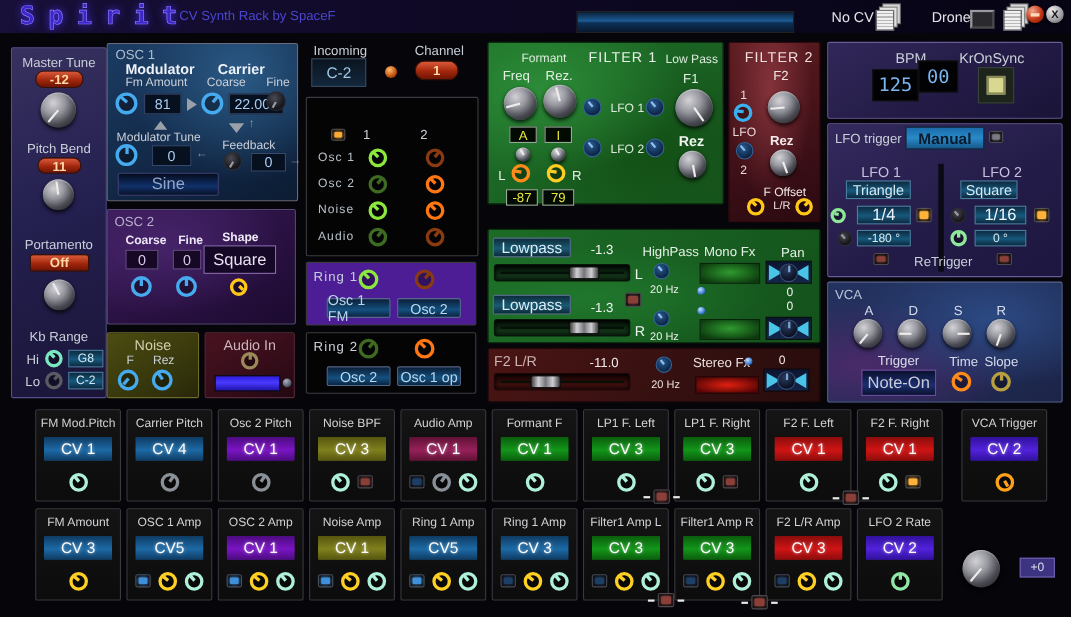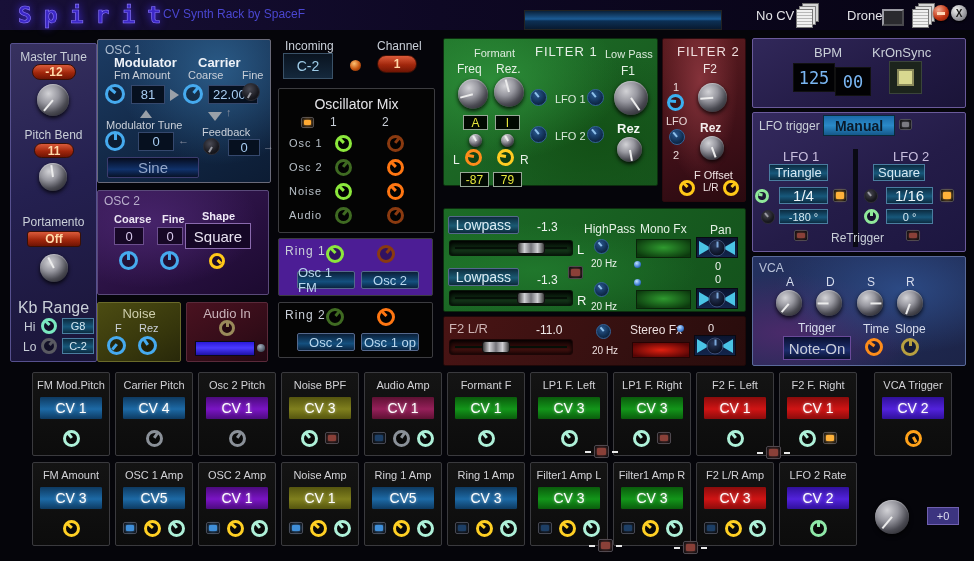--- a/index.html
+++ b/index.html
@@ -135,21 +135,21 @@
     <div class="lb" style="left:0;right:0;top:84px;text-align:center;font-size:12px;">Pitch Bend</div>
     <div class="pill fc" style="left:23px;top:99px;width:40px;height:15px;">11</div>
     <div class="km" style="left:28px;top:119px;width:28px;height:28px;--r:-8deg;">
         <i></i>
       </div>
     <div class="lb" style="left:0;right:0;top:171px;text-align:center;font-size:12px;">Portamento</div>
     <div class="pill rrect fc" style="left:16px;top:187px;width:54px;height:16px;border-radius:3px;">Off</div>
     <div class="km" style="left:29px;top:210px;width:28px;height:28px;--r:-28deg;">
         <i></i>
       </div>
-    <div class="lb" style="left:0;right:0;top:255px;text-align:center;font-size:16px;">Kb Range</div>
+    <div class="lb" style="left:0;right:0;top:255px;text-align:center;font-size:12px;">Kb Range</div>
     <div class="lb" style="left:13px;top:276px;font-size:12px;">Hi</div>
     <div class="ik" style="left:30px;top:274px;width:16px;height:16px;--c:#7ae8c0;--r:-45deg;">
         <i></i>
       </div>
     <div class="disp fc" style="left:51px;top:274px;width:32px;height:16px;font-size:11px;">G8</div>
     <div class="lb" style="left:12px;top:296px;font-size:12px;">Lo</div>
     <div class="ik" style="left:30px;top:294px;width:16px;height:16px;--c:#5a5a62;--r:40deg;">
         <i></i>
       </div>
     <div class="disp fc" style="left:51px;top:294px;width:32px;height:16px;font-size:11px;">C-2</div>
@@ -236,21 +236,20 @@
     <div class="led gr" style="left:70px;top:41px;width:8px;height:8px;"></div>
   </div>
 
   <div class="lb" style="left:285px;top:39px;font-size:12px;">Incoming</div>
   <div class="ab fc" style="left:283px;top:53px;width:48px;height:24px;background:linear-gradient(180deg,#0a1420,#14283c);border:1px solid #3a5268;color:#9ecce8;font-size:14px;">C-2</div>
   <div class="led or" style="left:350px;top:60px;width:11px;height:11px;"></div>
   <div class="lb" style="left:377px;top:39px;font-size:12px;">Channel</div>
   <div class="pill fc" style="left:377px;top:55px;width:40px;height:18px;">1</div>
 
   <div class="pnl" style="left:278px;top:88px;width:157px;height:145px;border-color:#3c3c40;background:#040404;">
-    <div class="lb" style="left:0;right:0;top:7px;text-align:center;font-size:14px;color:#e4e4e8;">Oscillator Mix</div>
     <div class="sq" style="left:22px;top:28px;width:13px;height:11px;--c:#ffaa33;">
         <i></i>
       </div>
     <div class="lb" style="left:51px;top:26px;font-size:12px;">1</div>
     <div class="lb" style="left:103px;top:26px;font-size:12px;">2</div>
     <div id="mix-rows" class="ab" style="left:10px;top:42px;right:6px;">
         <div class="mixrow">
           <span class="mixlabel">Osc 1</span>
           <span class="ik rel" style="width: 17px; height: 17px; --c: #8ce83c; --r: -45deg; margin-right: 35px;">
             <i></i>
@@ -395,21 +394,21 @@
     <div class="ik" style="left:60px;top:141px;width:16px;height:16px;--c:#ffc818;--r:45deg;">
         <i></i>
       </div>
   </div>
 
   <div class="pnl" style="left:752px;top:38px;width:214px;height:70px;border-color:#6a5a9a;
               background:linear-gradient(150deg,#31285a,#221a44 60%,#1a1438);">
     <div class="lb" style="left:61px;top:6px;font-size:13px;">BPM</div>
     <div class="lb" style="left:119px;top:6px;font-size:13px;">KrOnSync</div>
     <div class="ab fc" style="left:40px;top:24px;width:40px;height:27px;background:#020204;border:1px solid #111;color:#7ab6f2;font-size:17px;font-family:'DejaVu Sans Mono',monospace;">125</div>
-    <div class="ab fc" style="left:82px;top:28px;width:34px;height:27px;background:#020204;border:1px solid #111;color:#7ab6f2;font-size:17px;font-family:'DejaVu Sans Mono',monospace;">00</div>
+    <div class="ab fc" style="left:82px;top:16px;width:34px;height:27px;background:#020204;border:1px solid #111;color:#7ab6f2;font-size:17px;font-family:'DejaVu Sans Mono',monospace;">00</div>
     <div class="ab fc" style="left:136px;top:22px;width:31px;height:31px;background:#1c241c;border:1px solid #3a443a;">
       <span style="display:block;width:13px;height:13px;background:#d8d890;border:2px solid #8a8a5a;"></span>
     </div>
   </div>
 
   <div class="pnl" style="left:752px;top:112px;width:214px;height:140px;border-color:#6a5a9a;
               background:linear-gradient(150deg,#342a5e,#241c48 55%,#1c1640);">
     <div class="lb" style="left:6px;top:6px;font-size:12px;">LFO trigger</div>
     <div class="ab fc" style="left:70px;top:2px;width:70px;height:19px;background:linear-gradient(180deg,#1a6aa8,#2a8ac8 50%,#15588a);border:1px solid #0a2a3a;color:#0a1a2a;font-size:14px;font-weight:bold;">Manual</div>
     <div class="sq" style="left:146px;top:6px;width:13px;height:11px;--c:#7a7a82;">

